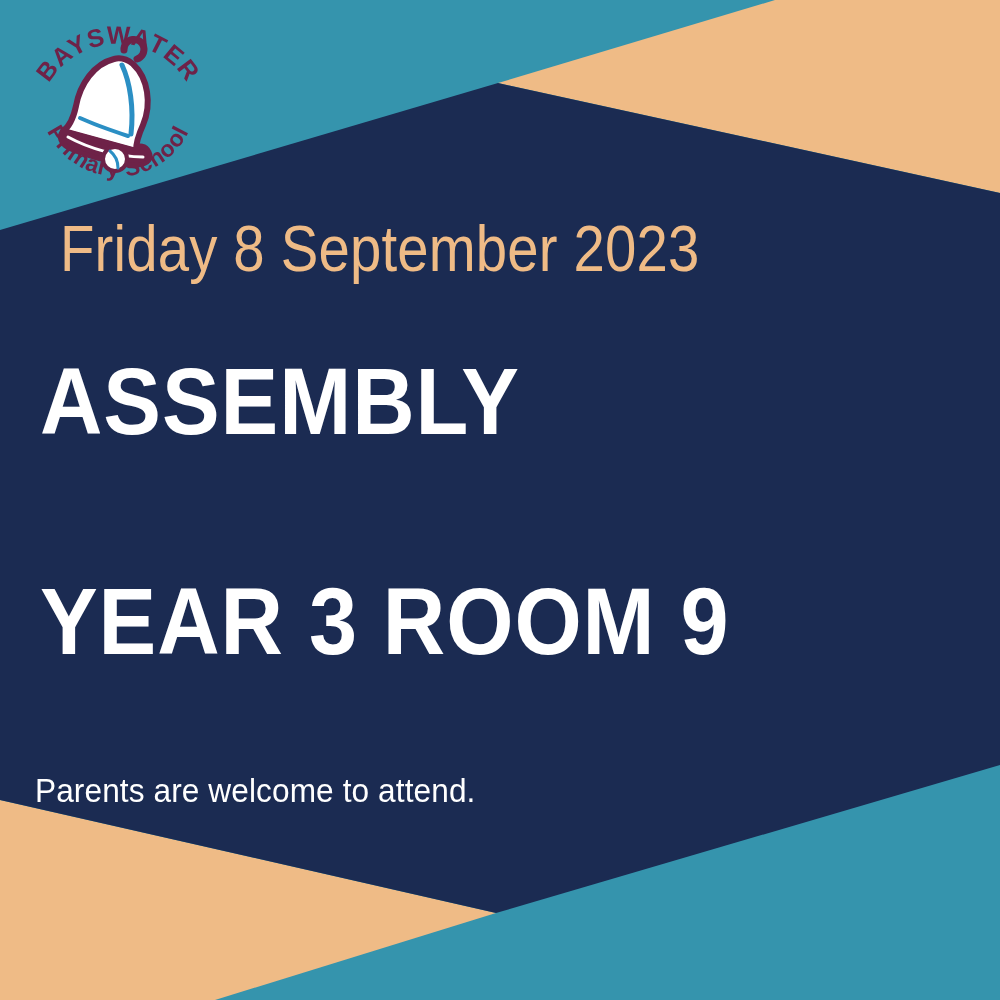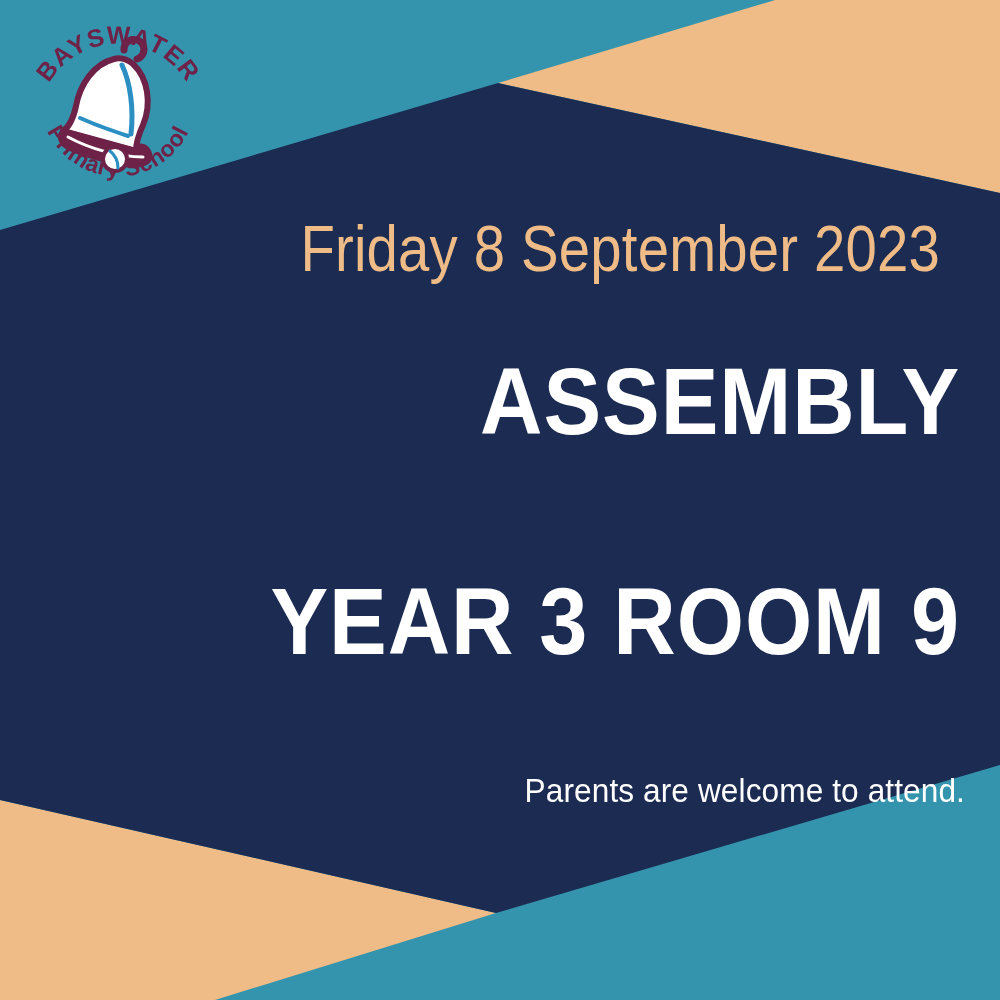--- a/index.html
+++ b/index.html
@@ -41,21 +41,21 @@
   }
   #logo svg { display: block; width: 200px; height: 185px; }
 
   
   #content {
     position: absolute;
     left: 0;
     top: 0;
     width: 1000px;
     height: 1000px;
-    text-align: right;
+    text-align: left;
   }
 
   .date-line {
     position: absolute;
     left: 0;
     right: 0;
     top: 216px;
     color: #EFBB86;
     font-family: "Liberation Sans", sans-serif;
     font-size: 64px;

